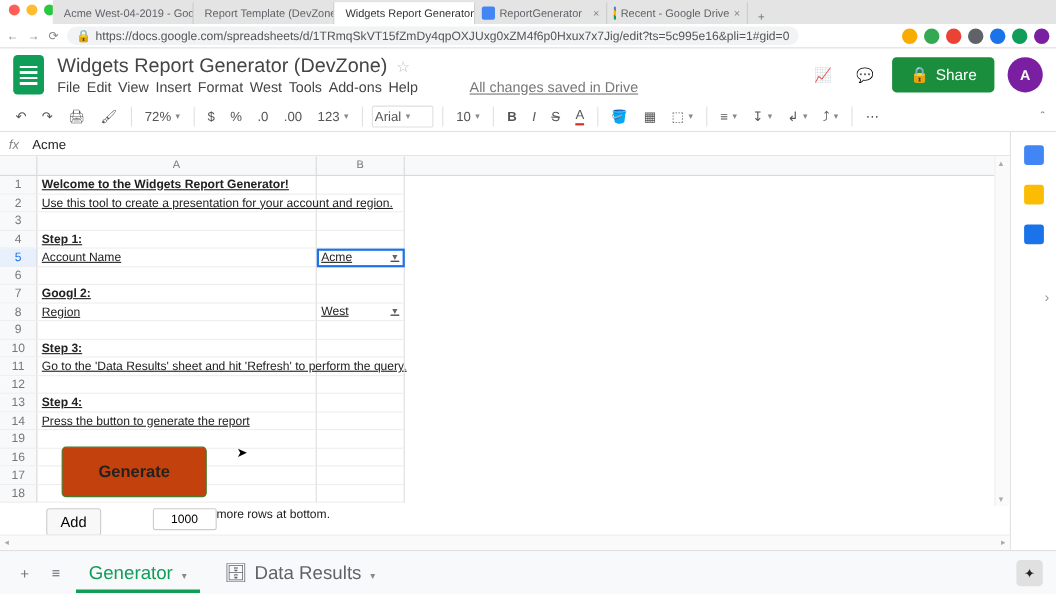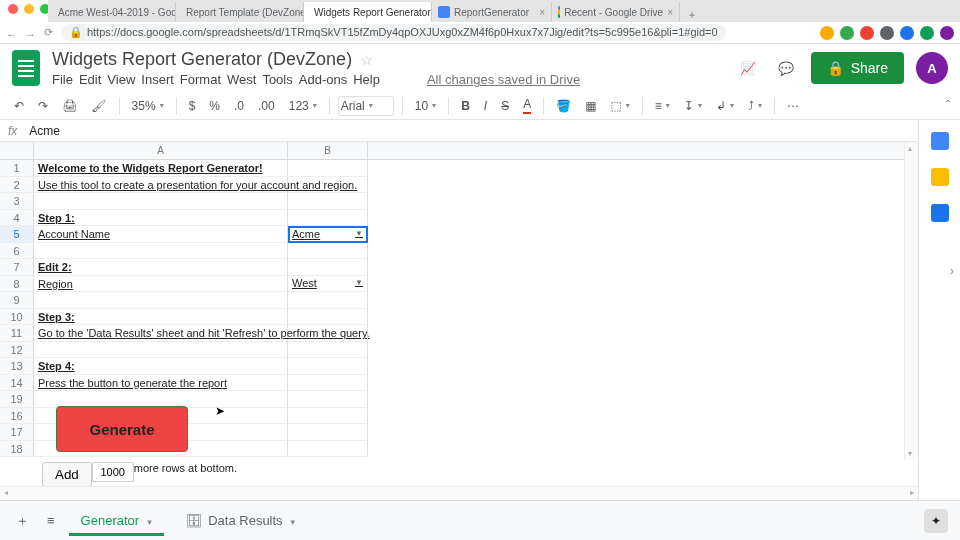--- a/index.html
+++ b/index.html
@@ -75,34 +75,34 @@
 .row .cell.selected { outline:2px solid #1a73e8; outline-offset:-2px; z-index:2; position:relative;}
 .cA { width:254px; }
 .cB { width:80px; }
 .bold { font-weight:700; }
 
 
 .dropcell { display:flex; justify-content:space-between; align-items:center; }
 .dropcell .tri { font-size:8px; color:#666; }
 
 
-.gen-btn { position:absolute; left:56px; top:406px; width:132px; height:46px; background:#ef4444; border:1px solid #4a7a2d; border-radius:4px; display:flex; align-items:center; justify-content:center; font-size:15px; font-weight:700; color:#222; cursor:pointer; }
+.gen-btn { position:absolute; left:56px; top:406px; width:132px; height:46px; background:#c2410c; border:1px solid #4a7a2d; border-radius:4px; display:flex; align-items:center; justify-content:center; font-size:15px; font-weight:700; color:#222; cursor:pointer; }
 
 
 .cursor { position:absolute; left:215px; top:404px; font-size:12px; color:#000; pointer-events:none; }
 
 
 .addrow { position:absolute; left:42px; bottom:50px; height:28px; display:flex; align-items:flex-start; font-size:11px; }
 .addrow .add-btn { border:1px solid #ccc; background:#f8f8f8; padding:4px 12px; border-radius:3px; cursor:pointer; }
-.addrow input { width:42px; padding:3px; border:1px solid #ccc; border-radius:2px; text-align:center; font-size:11px;}
+.addrow input { width:58px; padding:3px; border:1px solid #ccc; border-radius:2px; text-align:center; font-size:11px;margin-left:47px;}
 
 
 .sheetbar { position:absolute; bottom:0; left:0; right:0; height:40px; border-top:1px solid #e0e0e0; display:flex; align-items:center; padding:0 12px; gap:10px; background:#f8f9fa; }
 .sheetbar .ic { color:#5f6368; cursor:pointer; padding:4px; }
-.sheet-tab { padding:8px 12px; font-size:13px; color:#5f6368; cursor:pointer; display:flex; align-items:center; gap:6px;}
+.sheet-tab { padding:8px 12px; font-size:17px; color:#5f6368; cursor:pointer; display:flex; align-items:center; gap:6px;}
 .sheet-tab.active { color:#0f9d58; font-weight:500; box-shadow:inset 0 -3px 0 #0f9d58; }
 .sheet-tab .dd-ic::after { content:'▾'; font-size:9px; margin-left:2px; color:#888; }
 .explore { margin-left:auto; width:24px; height:24px; background:#e0e0e0; border-radius:4px; cursor:pointer; display:flex; align-items:center; justify-content:center; font-size:12px;}
 .collapse-side { position:absolute; right:6px; bottom:50%; transform:translateY(50%); color:#999; cursor:pointer; }
 
 
 .sidepanel { position:absolute; top:120px; right:0; width:42px; bottom:40px; border-left:1px solid #e0e0e0; display:flex; flex-direction:column; align-items:center; gap:18px; padding-top:12px; background:#fff; }
 .sidepanel .sp-ic { width:18px; height:18px; border-radius:3px; cursor:pointer; }
 .sp-cal { background:#4285f4; }
 .sp-keep { background:#fbbc04; }
@@ -195,21 +195,21 @@
     <div class="avatar">A</div>
   </div>
 </div>
 
 <div class="toolbar">
   <span class="tb-btn">↶</span>
   <span class="tb-btn">↷</span>
   <span class="tb-btn">🖨</span>
   <span class="tb-btn">🖌</span>
   <span class="sep"></span>
-  <span class="tb-btn dd">35%</span>
+  <span class="tb-btn dd">72%</span>
   <span class="sep"></span>
   <span class="tb-btn">$</span>
   <span class="tb-btn">%</span>
   <span class="tb-btn">.0</span>
   <span class="tb-btn">.00</span>
   <span class="tb-btn dd">123</span>
   <span class="sep"></span>
   <span class="tb-btn font dd">Arial</span>
   <span class="sep"></span>
   <span class="tb-btn fsize dd">10</span>
@@ -286,21 +286,21 @@
           <span class="tri">▼</span>
         </div>
       </div>
       <div class="row">
         <div class="rn">6</div>
         <div class="cell cA b"></div>
         <div class="cell cB b"></div>
       </div>
       <div class="row">
         <div class="rn">7</div>
-        <div class="cell cA b bold">Edit 2:</div>
+        <div class="cell cA b bold">Googl 2:</div>
         <div class="cell cB b"></div>
       </div>
       <div class="row">
         <div class="rn">8</div>
         <div class="cell cA b">Region</div>
         <div class="cell cB b dropcell">
           <span>West</span>
           <span class="tri">▼</span>
         </div>
       </div>

